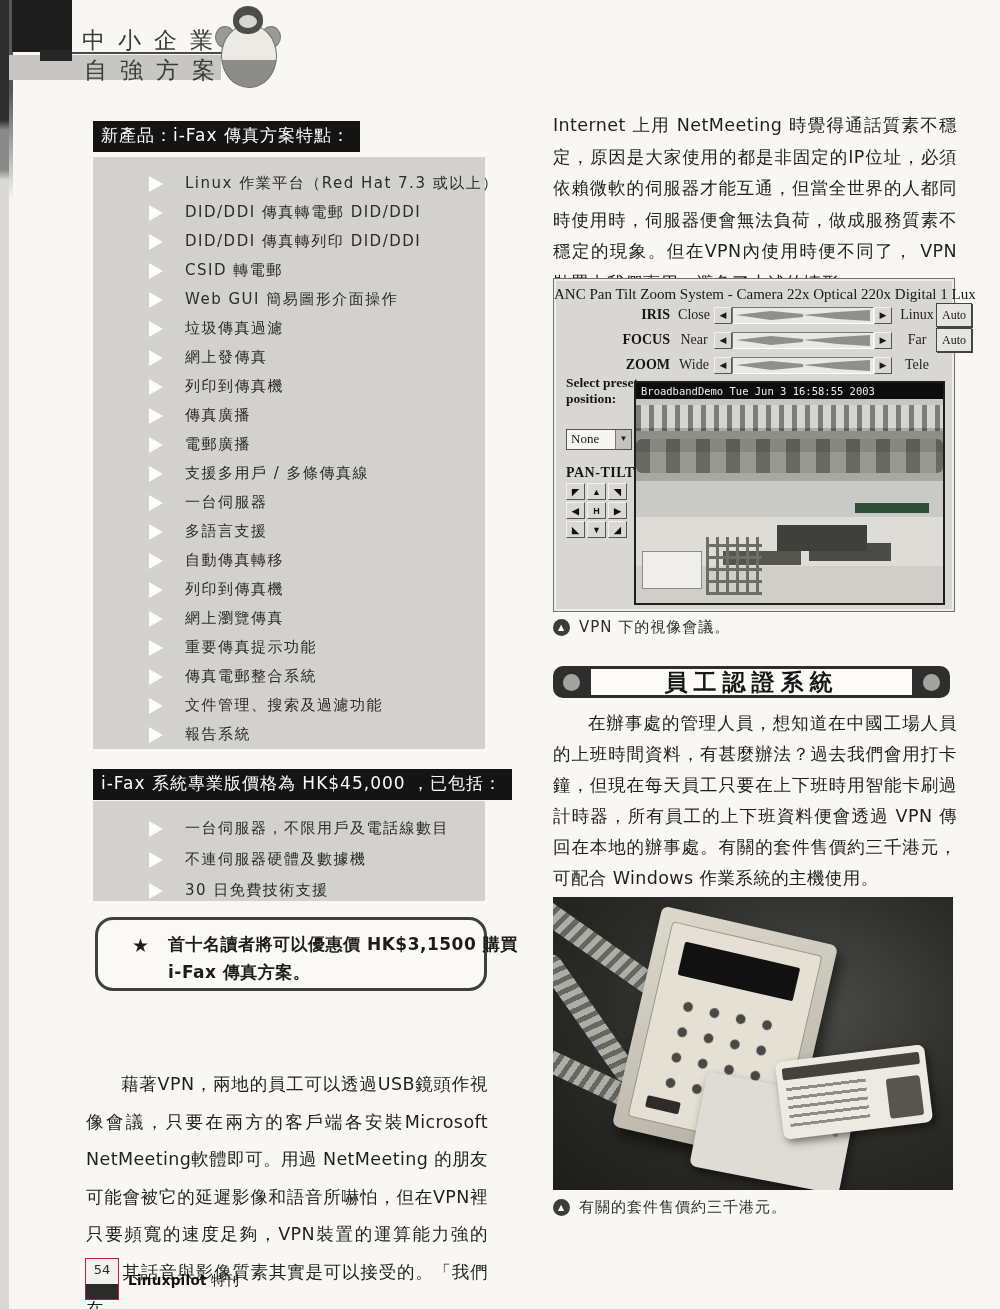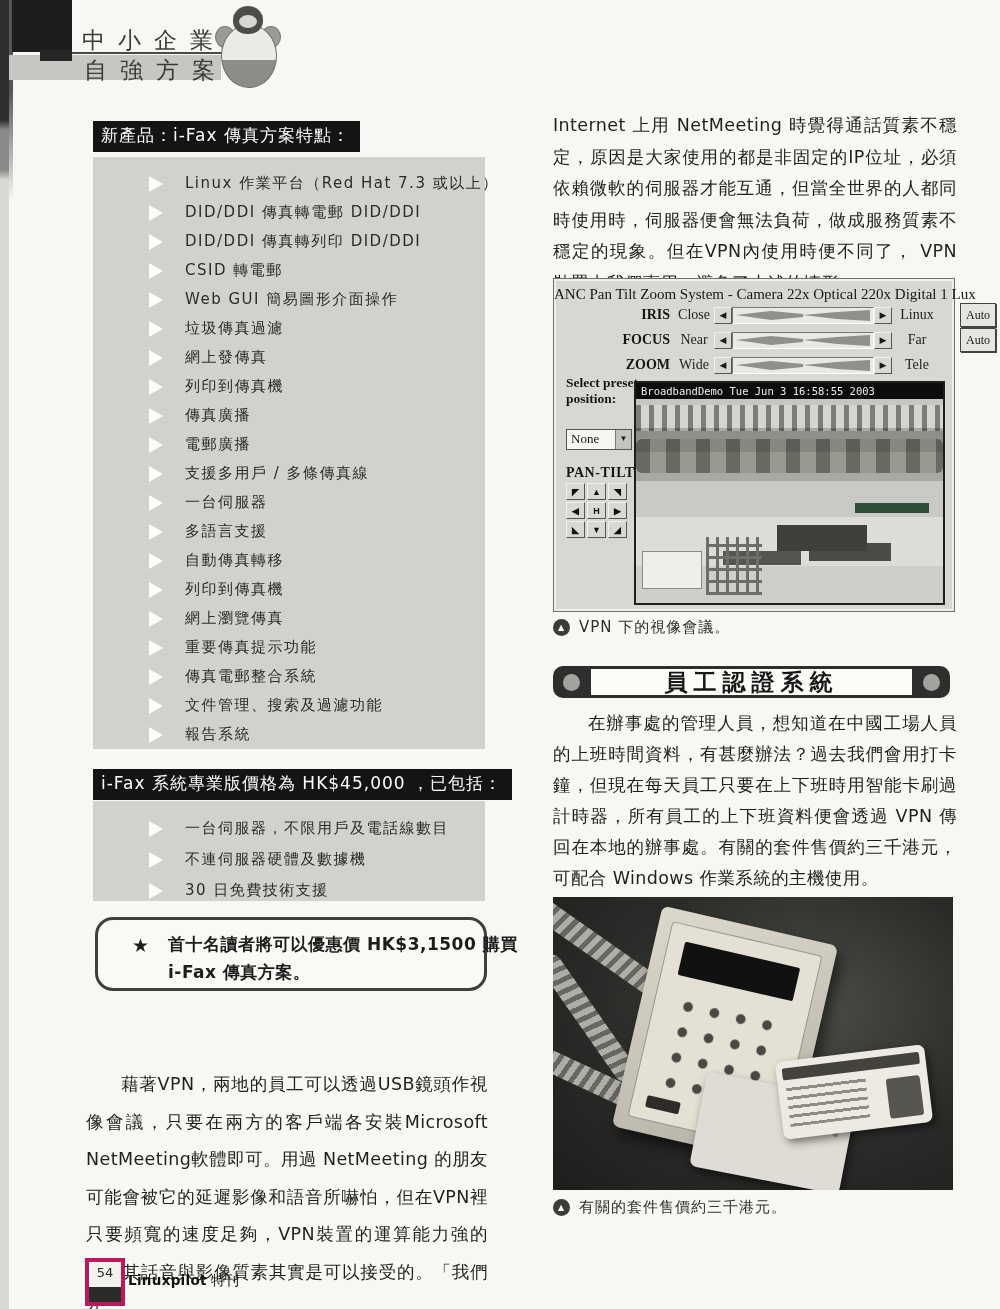--- a/index.html
+++ b/index.html
@@ -65,21 +65,21 @@
   .cam-row{position:absolute;left:64px;display:flex;align-items:center;height:18px;}
   .cam-name{width:52px;text-align:right;font-weight:bold;font-size:14px;color:#161616;}
   .cam-sub{width:40px;text-align:center;font-size:14px;color:#222;padding-left:4px;}
   .cam-sub.rt{width:38px;padding-left:6px;}
   .arr-btn{width:18px;height:17px;background:#d9d8d4;border:1px solid #555;
            border-top-color:#f2f1ed;border-left-color:#f2f1ed;font-size:9px;line-height:15px;
            text-align:center;color:#1a1a1a;flex:none;cursor:default;padding:0;}
   .slider{width:140px;height:15px;background:#e9e8e2;border:1px solid #777;border-bottom-color:#fff;
           border-right-color:#fff;flex:none;position:relative;overflow:hidden;}
   .slider svg{position:absolute;left:0;top:0;width:100%;height:100%;}
-  .auto-btn{width:36px;height:24px;margin-left:24px;background:#e6e5e1;border:1px solid #444;
+  .auto-btn{width:36px;height:24px;margin-left:0;background:#e6e5e1;border:1px solid #444;
             box-shadow:1px 1px 0 #444;font-family:inherit;font-size:12px;color:#161616;padding:0;}
   .preset-lbl{position:absolute;left:12px;top:96px;width:78px;font-weight:bold;font-size:13.5px;line-height:16px;color:#161616;}
   .preset-dd{position:absolute;left:12px;top:150px;width:64px;height:19px;background:#f6f5f1;
              border:1px solid #555;display:flex;}
   .preset-val{flex:1;font-size:13px;padding:1px 0 0 4px;color:#161616;}
   .dd-btn{width:15px;height:100%;background:#c4c3bf;border-left:1px solid #777;font-size:8px;
           line-height:17px;text-align:center;color:#1a1a1a;}
   .pt-lbl{position:absolute;left:12px;top:186px;font-weight:bold;font-size:14px;letter-spacing:0.5px;color:#161616;}
   .pt-grid{position:absolute;left:12px;top:204px;display:grid;grid-template-columns:repeat(3,19px);
            grid-auto-rows:17px;gap:2px;}
@@ -124,21 +124,21 @@
   .card{position:absolute;border-radius:7px;box-shadow:3px 4px 8px rgba(0,0,0,.5);}
   .card.id{right:24px;top:156px;width:150px;height:78px;transform:rotate(-7deg);background:#eceae2;}
   .card.id .band{position:absolute;left:6px;top:7px;right:6px;height:12px;background:#44423c;border-radius:2px;}
   .card.id .lines{position:absolute;left:8px;top:26px;width:80px;height:40px;
      background:repeating-linear-gradient(0deg,#8e8c84 0 3px,transparent 3px 9px);}
   .card.id .mug{position:absolute;right:8px;bottom:8px;width:34px;height:40px;background:#57554f;border-radius:3px;}
   .card.plain{right:104px;top:188px;width:152px;height:96px;transform:rotate(11deg);background:#dedcd4;}
   .card.plain .slot{position:absolute;right:12px;top:14px;width:5px;height:26px;background:#9a9890;border-radius:3px;}
 
   
-  .pagebox{position:absolute;left:85px;top:1258px;width:32px;height:40px;background:#f2f1ed;border:4px solid #be185d;}
+  .pagebox{position:absolute;left:85px;top:1258px;width:32px;height:40px;background:#f2f1ed;border:1px solid #be185d;}
   .pagebox .num{display:block;text-align:center;font-size:13px;color:#2a2a2a;padding-top:3px;}
   .pagebox .blk{position:absolute;left:0;right:0;bottom:0;height:15px;background:#2b2b29;}
   .foot-label{position:absolute;left:128px;top:1272px;font-size:13.5px;color:#111;white-space:nowrap;}
   .foot-label b{font-weight:bold;letter-spacing:0.3px;}
   .foot-label .issue{font-size:14px;font-weight:normal;}
 </style>
 </head>
 <body>
 
 <div class="page">

